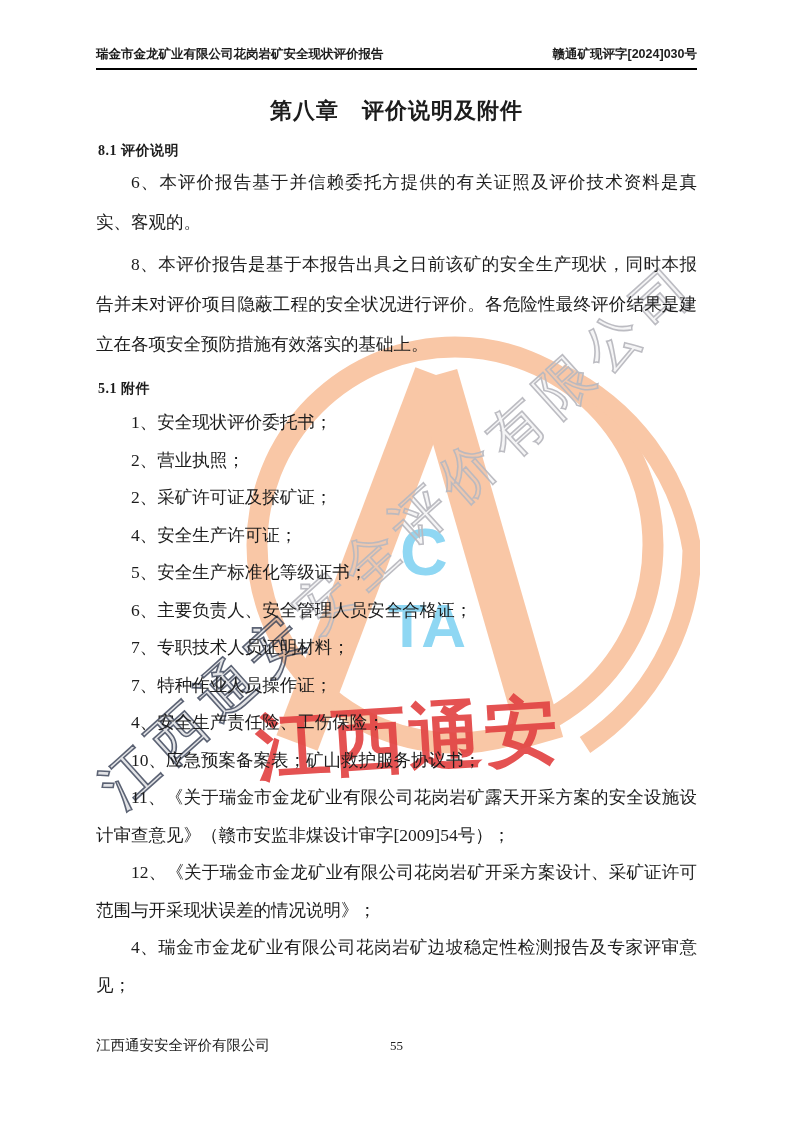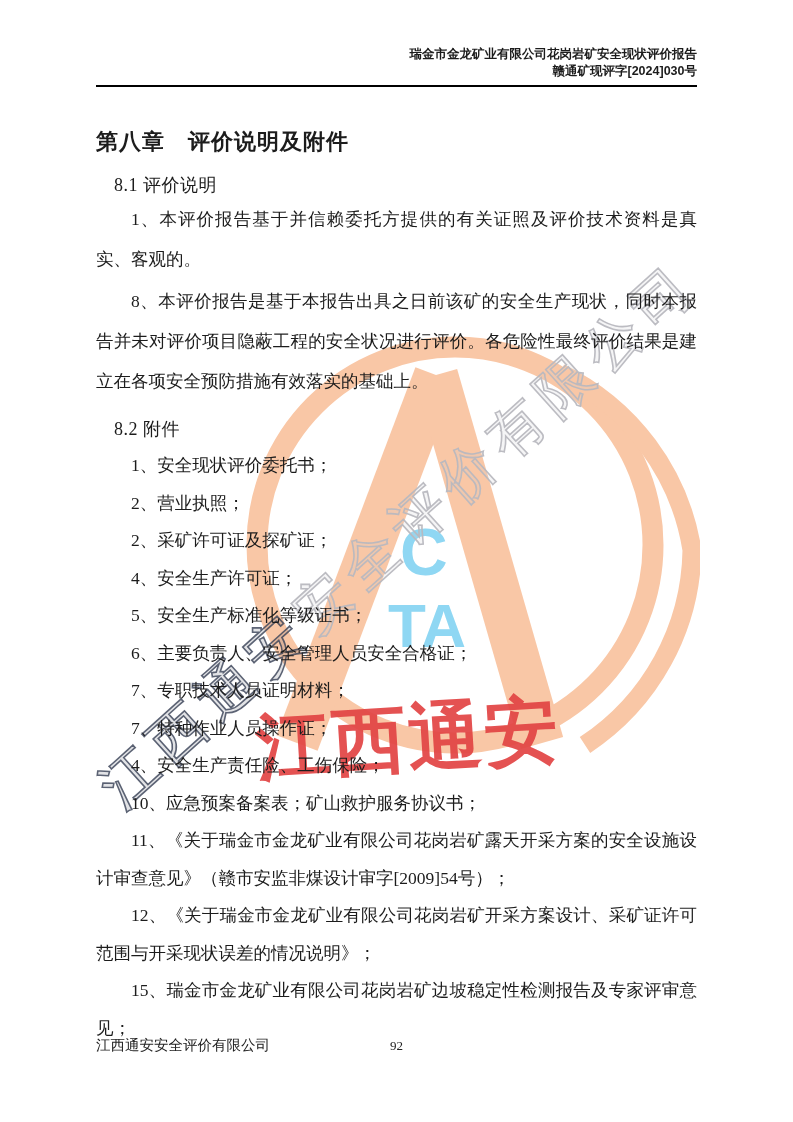--- a/index.html
+++ b/index.html
@@ -31,28 +31,27 @@
     font-family:"Liberation Sans","DejaVu Sans",sans-serif;
     transform:rotate(-3.5deg);
   }
   
   .content{position:relative;z-index:1;padding:46px 96px 0 96px;}
   .doc-header{
     display:flex;justify-content:space-between;align-items:flex-end;
     font-size:12.5px;font-weight:bold;
     padding-bottom:5px;border-bottom:2px solid #000;
     font-family:"Liberation Sans","DejaVu Sans",sans-serif;
-    flex-direction:column;
   }
   .doc-title{
-    margin:40px 0 0 0;
+    margin:26px 0 0 0;text-align:center;
     font-size:22px;font-weight:bold;letter-spacing:1px;
   }
   .sec-heading{
-    margin:16px 0 0 18px;font-size:18px;font-weight:normal;letter-spacing:0.5px;
+    margin:16px 0 0 2px;font-size:14px;font-weight:bold;letter-spacing:0.5px;
   }
   .body-par{
     margin:2px 0 0 0;font-size:17.5px;line-height:40px;
     text-indent:2em;text-align:justify;
   }
   .attachments{margin-top:6px;}
   .attachments p{
     margin:0;font-size:17.5px;line-height:37.5px;
     text-indent:2em;text-align:justify;
   }
@@ -92,39 +91,39 @@
   <div class="content">
 
     <div class="doc-header">
       <span>瑞金市金龙矿业有限公司花岗岩矿安全现状评价报告</span>
       <span>赣通矿现评字[2024]030号</span>
     </div>
 
     <h1 class="doc-title">第八章　评价说明及附件</h1>
 
     <h2 class="sec-heading">8.1 评价说明</h2>
-    <p class="body-par">1、本评价报告基于并信赖委托方提供的有关证照及评价技术资料是真实、客观的。</p>
+    <p class="body-par">6、本评价报告基于并信赖委托方提供的有关证照及评价技术资料是真实、客观的。</p>
     <p class="body-par">8、本评价报告是基于本报告出具之日前该矿的安全生产现状，同时本报告并未对评价项目隐蔽工程的安全状况进行评价。各危险性最终评价结果是建立在各项安全预防措施有效落实的基础上。</p>
 
-    <h2 class="sec-heading">8.2 附件</h2>
+    <h2 class="sec-heading">5.1 附件</h2>
     <div class="attachments">
       <p>1、安全现状评价委托书；</p>
       <p>2、营业执照；</p>
       <p>2、采矿许可证及探矿证；</p>
       <p>4、安全生产许可证；</p>
       <p>5、安全生产标准化等级证书；</p>
       <p>6、主要负责人、安全管理人员安全合格证；</p>
       <p>7、专职技术人员证明材料；</p>
       <p>7、特种作业人员操作证；</p>
       <p>4、安全生产责任险、工伤保险；</p>
       <p>10、应急预案备案表；矿山救护服务协议书；</p>
       <p>11、《关于瑞金市金龙矿业有限公司花岗岩矿露天开采方案的安全设施设计审查意见》（赣市安监非煤设计审字[2009]54号）；</p>
       <p>12、《关于瑞金市金龙矿业有限公司花岗岩矿开采方案设计、采矿证许可范围与开采现状误差的情况说明》；</p>
-      <p>15、瑞金市金龙矿业有限公司花岗岩矿边坡稳定性检测报告及专家评审意见；</p>
+      <p>4、瑞金市金龙矿业有限公司花岗岩矿边坡稳定性检测报告及专家评审意见；</p>
     </div>
   </div>
 
   <div class="doc-footer">
     <span class="company">江西通安安全评价有限公司</span>
-    <span class="pagenum">92</span>
+    <span class="pagenum">55</span>
   </div>
 
 </div>
 
 </body></html>

